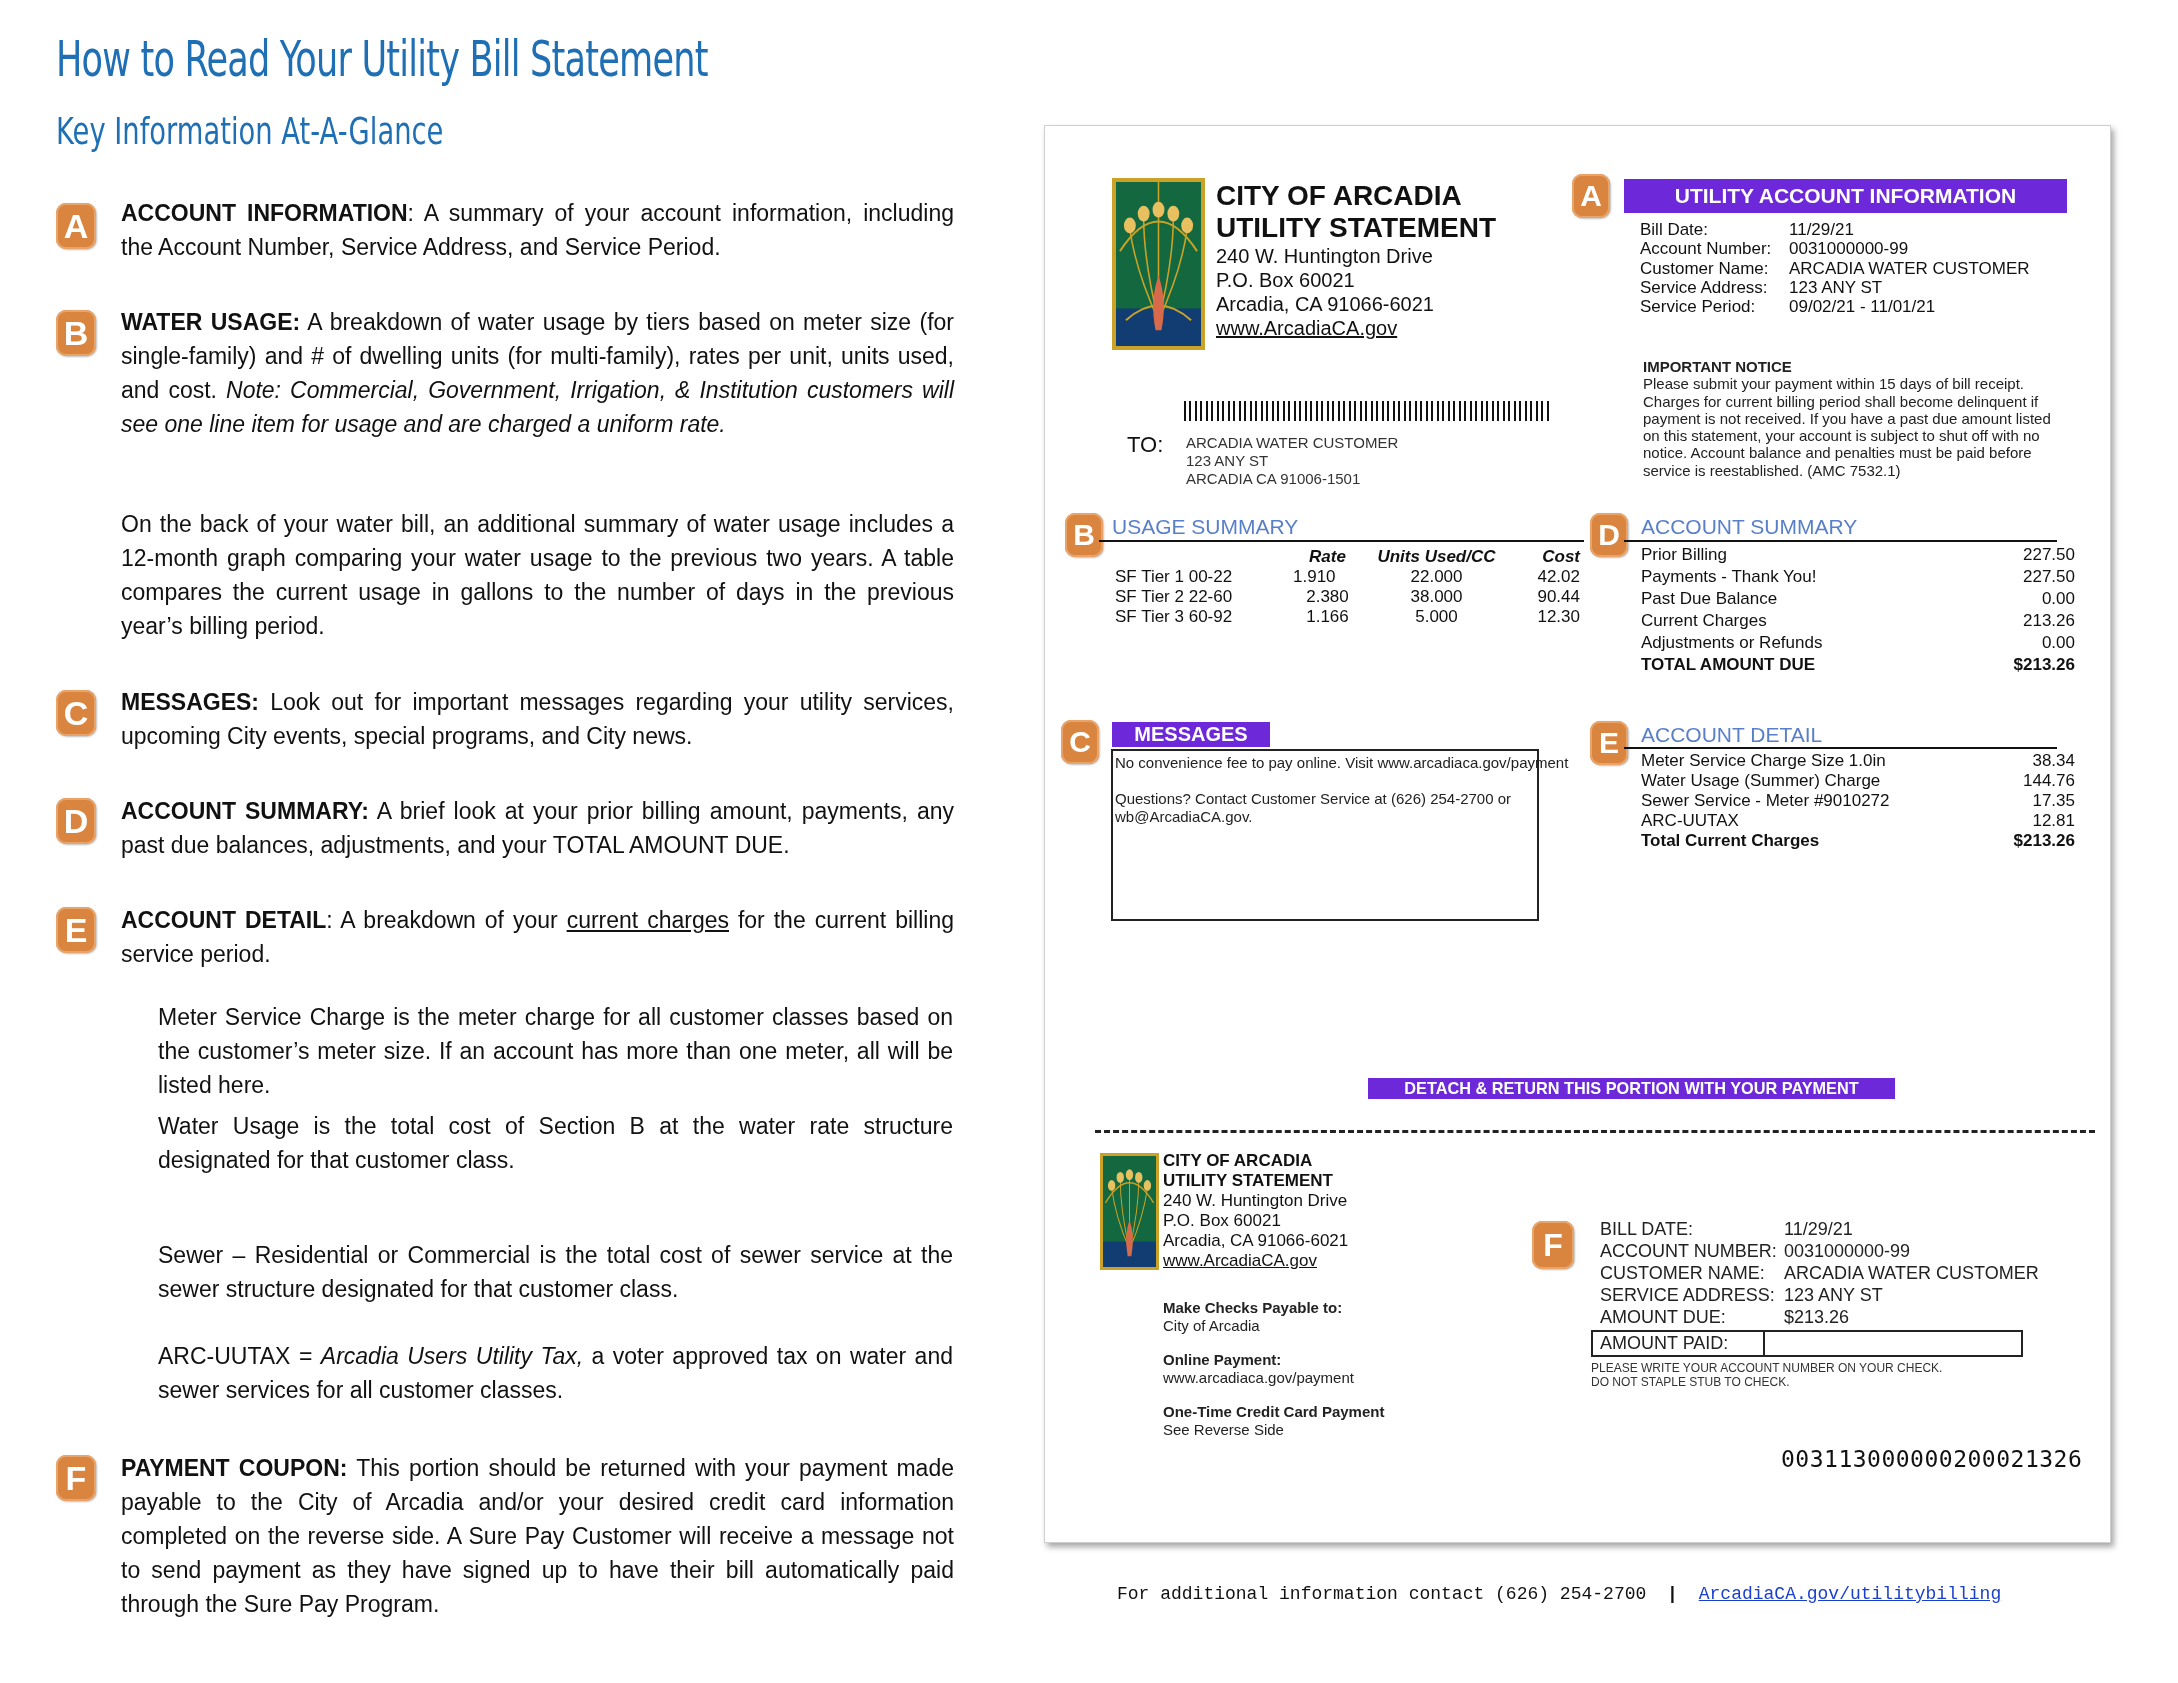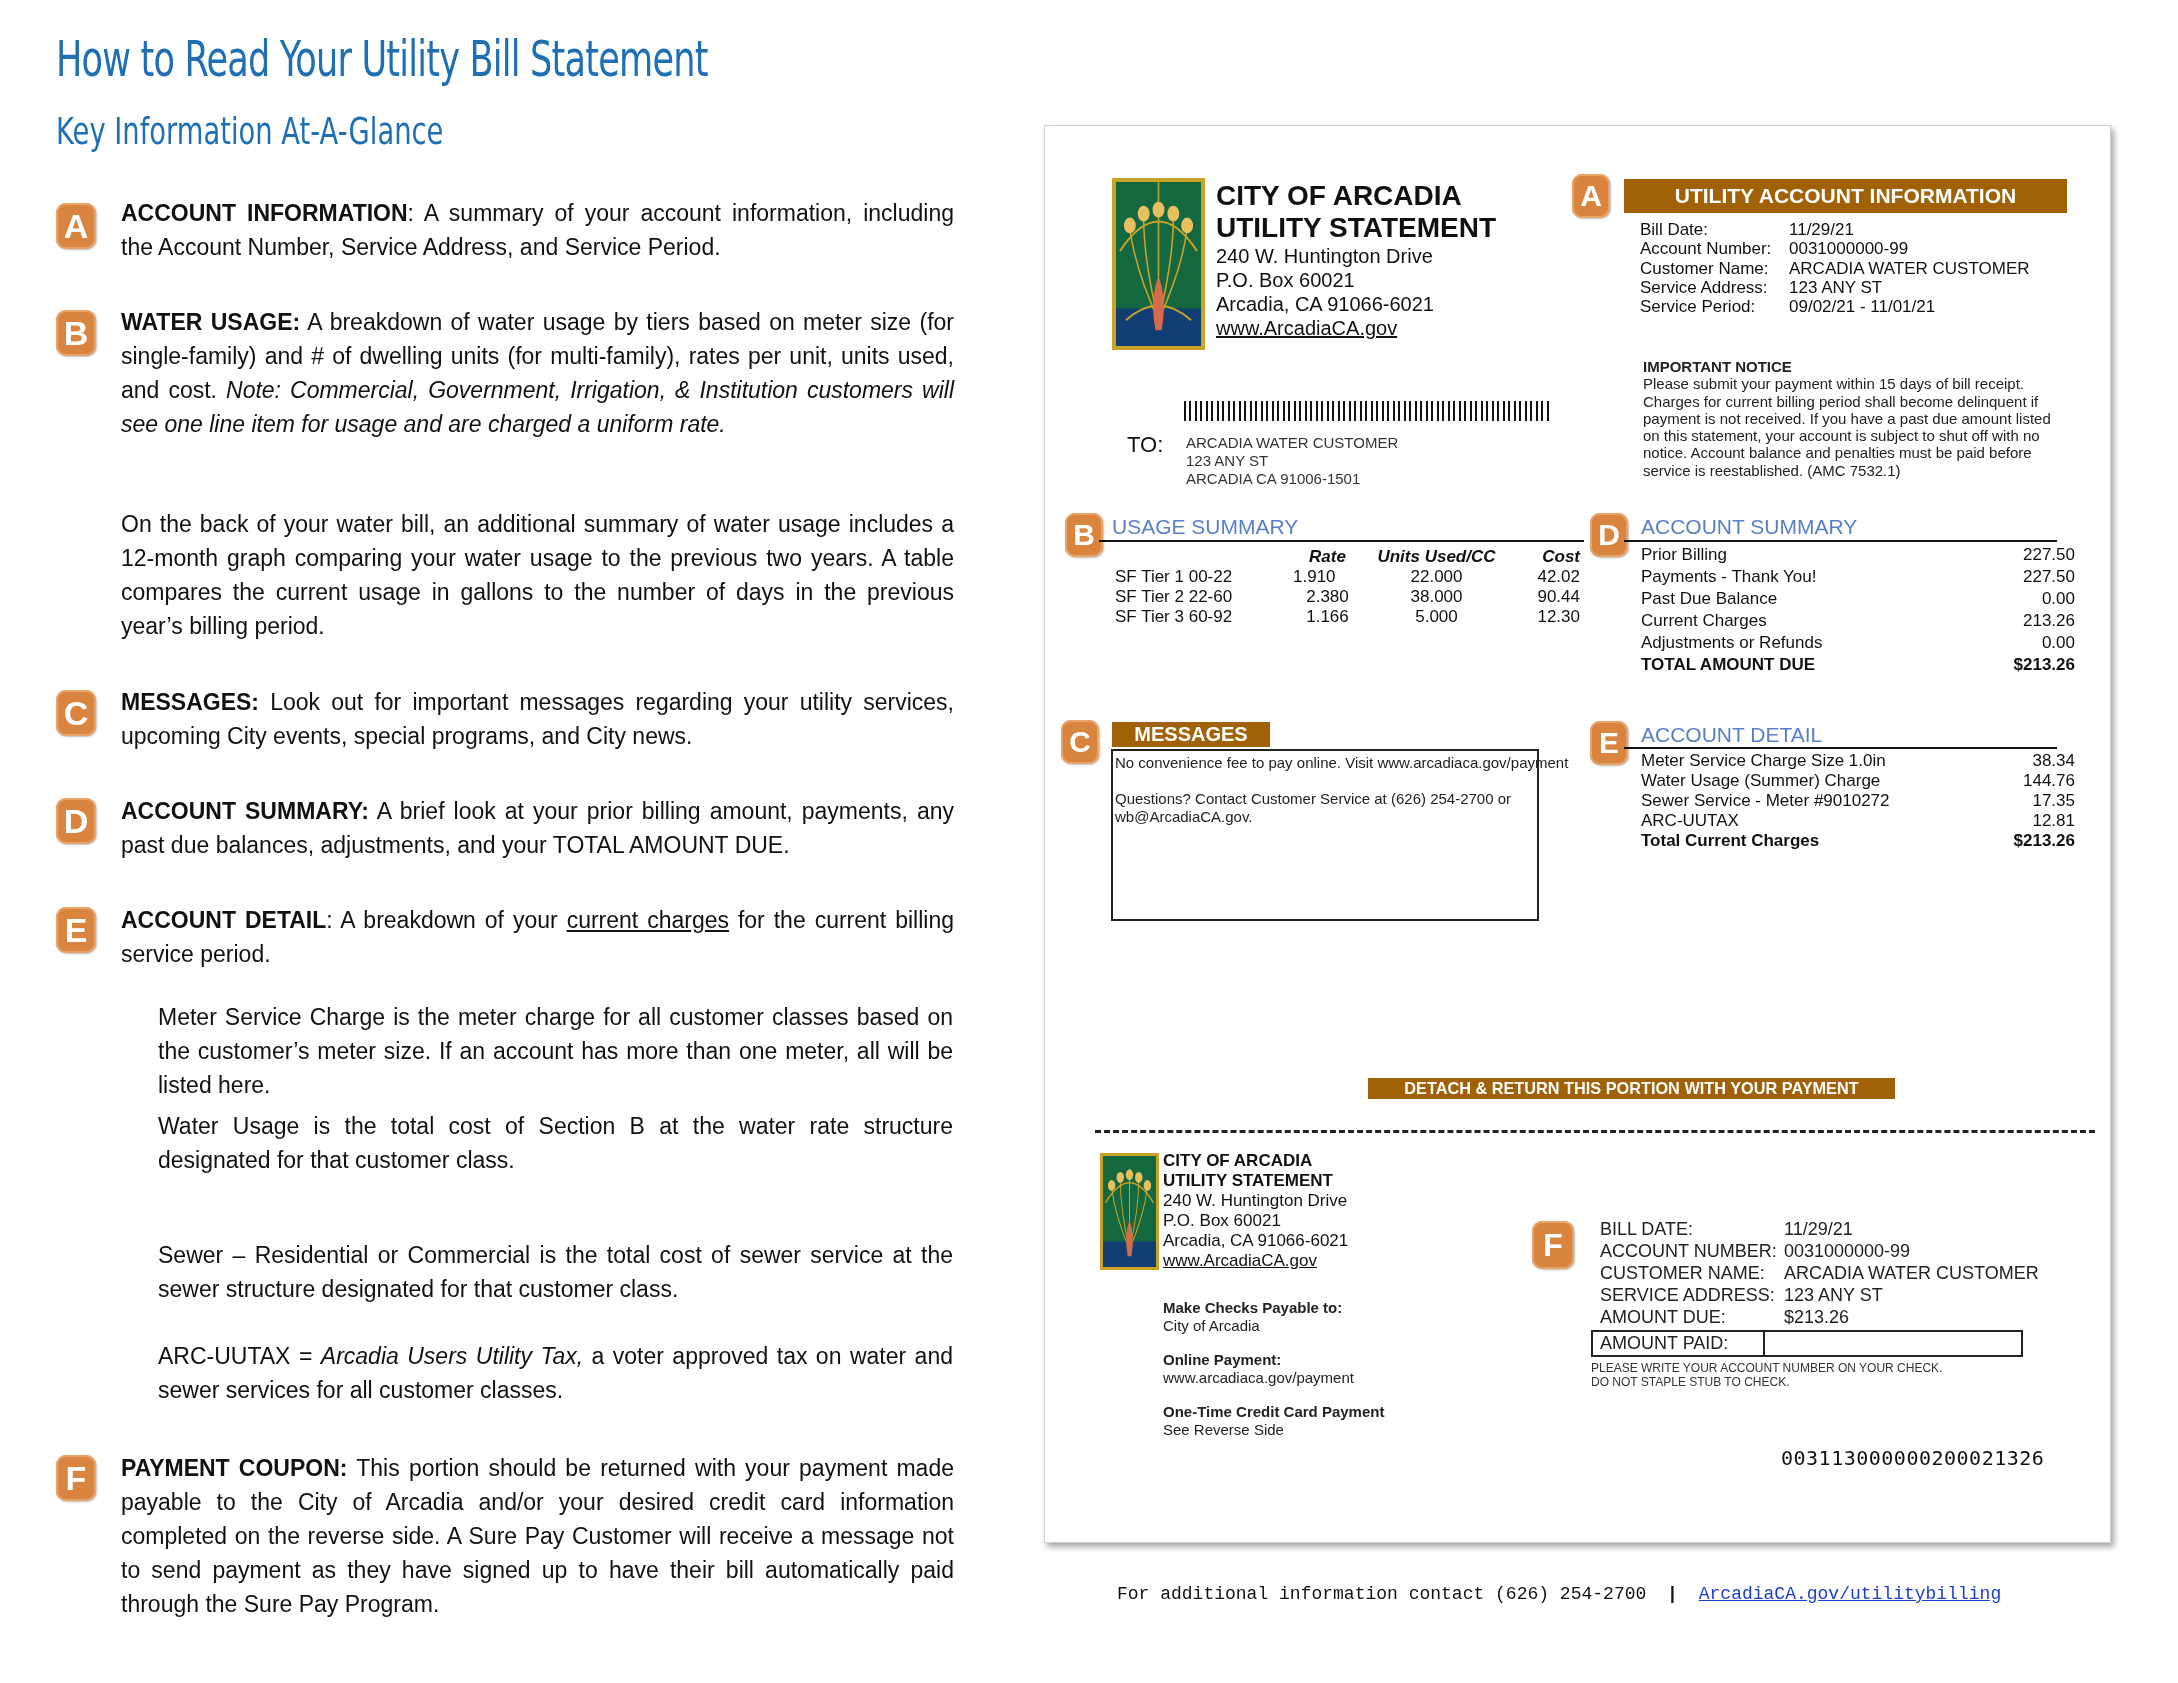--- a/index.html
+++ b/index.html
@@ -12,21 +12,21 @@
   .para { left:121px; width:833px; font-family:"Liberation Sans", sans-serif; font-size:23px; line-height:34px; text-align:justify; color:#111; transform-origin:left top; }
   .para.sub { left:158px; width:795px; }
   .para b { font-weight:bold; }
   .para i { font-style:italic; }
   .para u { text-decoration:underline; }
 
   
   .bill { left:1044px; top:125px; width:1065px; height:1416px; background:#fff; border:1px solid #cfcfcf; box-shadow: 3px 4px 6px rgba(0,0,0,0.35); }
   .logo { width:93px; height:172px; background:#13683f; border:4px solid #c9a227; box-sizing:border-box; overflow:hidden; }
   .bill-text { font-family:"Liberation Sans", sans-serif; color:#111; white-space:nowrap; }
-  .blue-bar { background:#a16207; color:#fff; font-weight:bold; font-family:"Liberation Sans", sans-serif; display:flex; align-items:center; justify-content:center; white-space:nowrap; }
+  .blue-bar { background:#6d28d9; color:#fff; font-weight:bold; font-family:"Liberation Sans", sans-serif; display:flex; align-items:center; justify-content:center; white-space:nowrap; }
   .sec-head { color:#5a7fc9; font-size:21px; font-family:"Liberation Sans", sans-serif; white-space:nowrap; }
   .rule { height:0; border-top:2.5px solid #111; }
   .row { display:flex; justify-content:space-between; font-size:17px; line-height:22px; }
   .kv { display:flex; font-size:17px; line-height:19.3px; }
   .kv .k { width:149px; }
   .footer { left:1117px; top:1584px; font-family:Liberation Mono, monospace; font-size:18px; color:#111; white-space:nowrap; }
   .footer a { color:#1a3fcf; text-decoration:underline; }
 </style>
 </head>
 <body>
@@ -312,20 +312,20 @@
     </div>
 </div>
 <div class="abs" style="left:1591px; top:1330px; width:432px; height:27px; border:2px solid #222; display:flex; box-sizing:border-box;">
   <div class="bill-text" style="width:163px; border-right:2px solid #222; font-size:18px; line-height:23px; padding-left:7px; color:#222;">AMOUNT PAID:</div>
   <div style="flex:1;"></div>
 </div>
 <div class="abs bill-text" style="left:1591px; top:1361px; font-size:12px; line-height:14px; color:#333;">
   <div>PLEASE WRITE YOUR ACCOUNT NUMBER ON YOUR CHECK.</div>
   <div>DO NOT STAPLE STUB TO CHECK.</div>
 </div>
-<div class="abs" style="left:1781px; top:1446px; font-family:'DejaVu Sans Mono', monospace; font-size:20px; letter-spacing:0.5px; color:#111; white-space:nowrap;">003113000000200021326</div>
+<div class="abs" style="left:1781px; top:1446px; font-family:'DejaVu Sans Mono', monospace; font-size:23px; letter-spacing:0.5px; color:#111; white-space:nowrap;">003113000000200021326</div>
 
 <div class="abs footer">
   <span>For additional information contact (626) 254-2700</span>
   <span style="margin:0 10px; font-weight:bold;">|</span>
   <a>ArcadiaCA.gov/utilitybilling</a>
 </div>
 
 
 </body></html>

